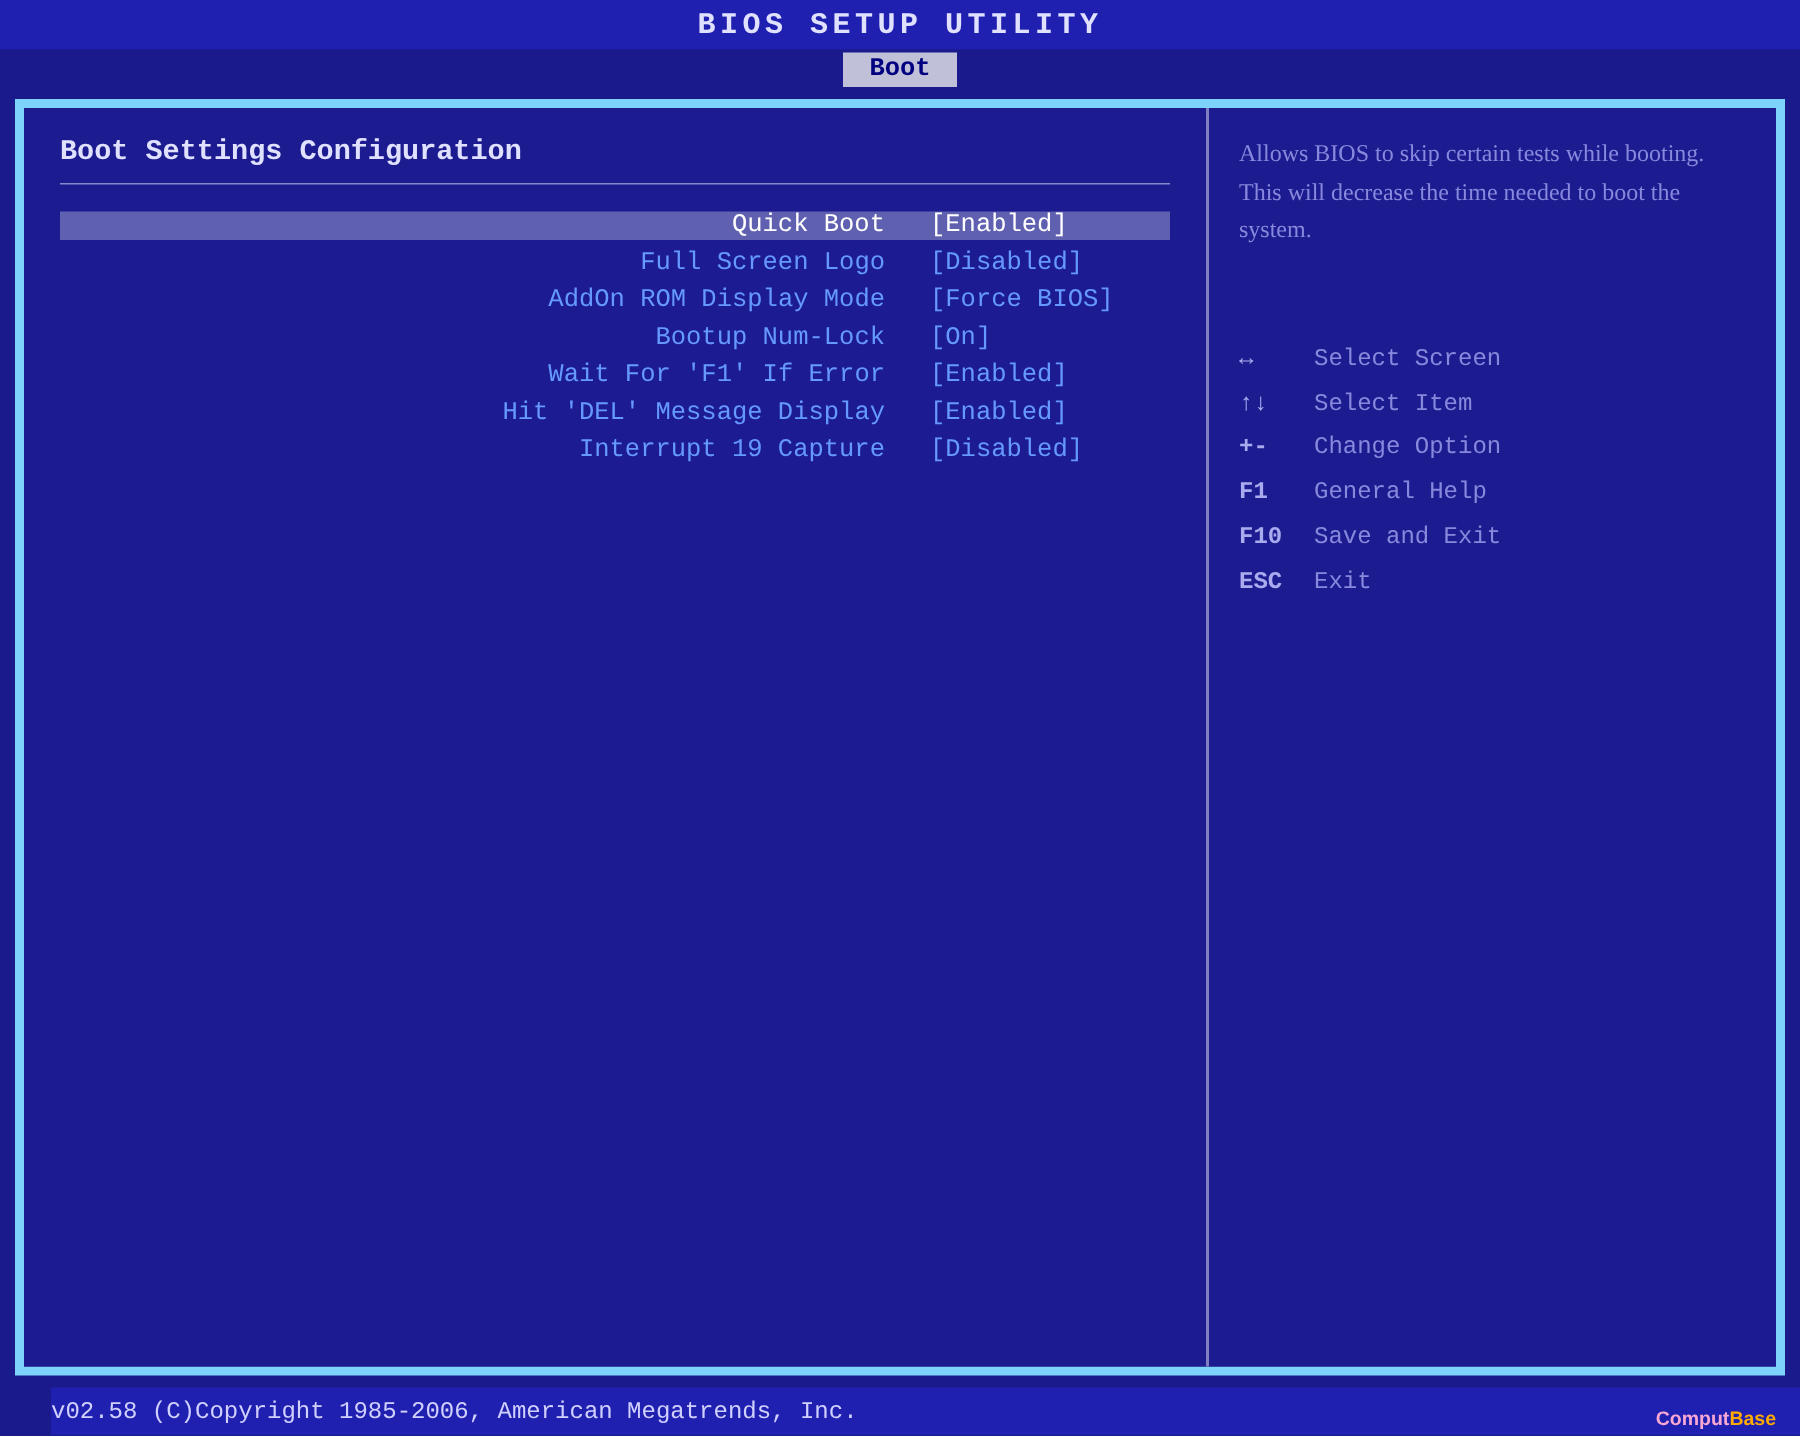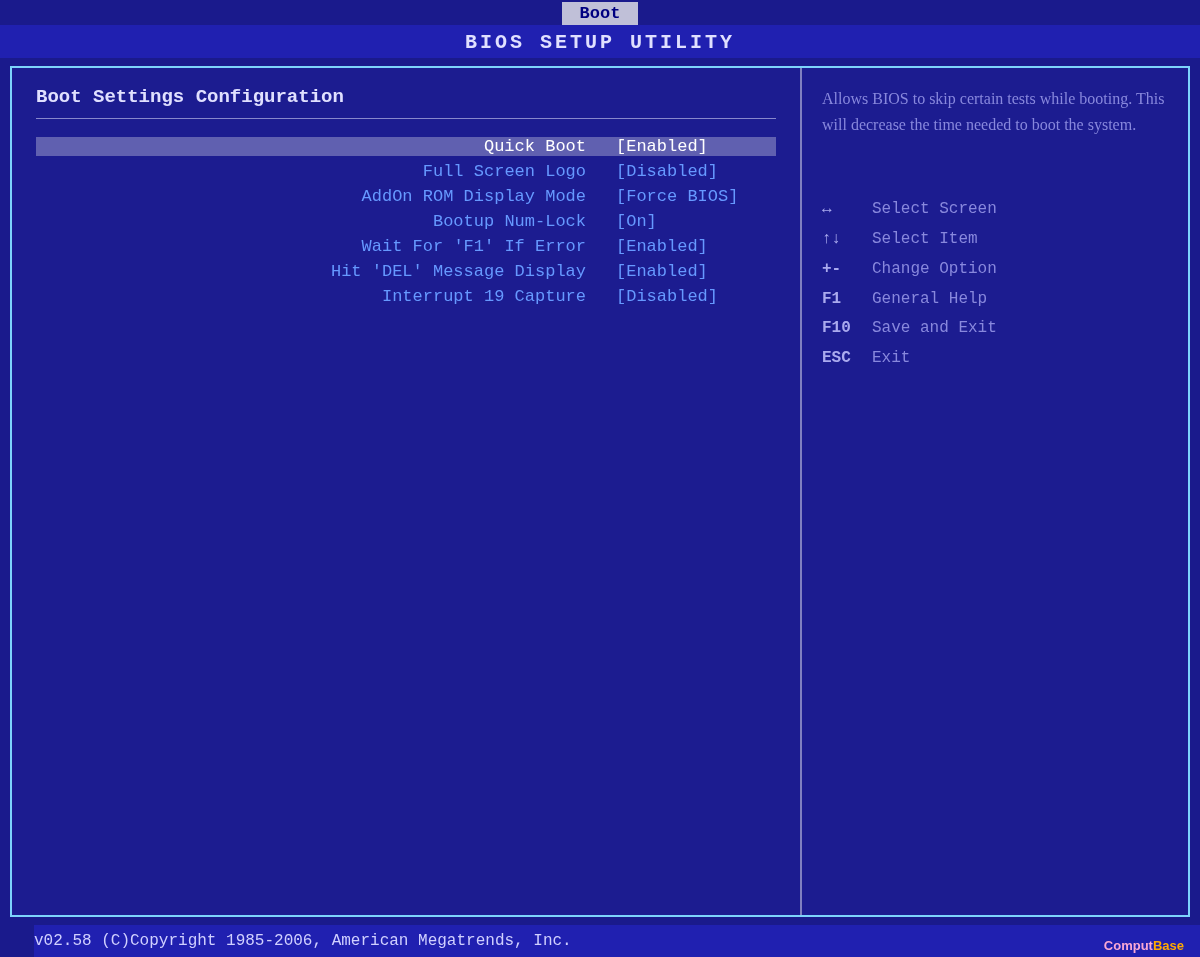--- a/index.html
+++ b/index.html
@@ -41,21 +41,21 @@
       color: #000080;
       font-size: 17px;
       font-weight: bold;
       padding: 2px 18px;
       font-family: 'Courier New', Courier, monospace;
     }
     #main-content {
       display: flex;
       flex: 1;
       margin: 8px 10px 8px 10px;
-      border: 2px solid #7dd3fc;
+      border: 6px solid #7dd3fc;
     }
     #left-panel {
       flex: 0 0 790px;
       background-color: #1c1c90;
       padding: 18px 24px 18px 24px;
       border-right: 2px solid #8080c0;
     }
     #right-panel {
       flex: 1;
       background-color: #1c1c90;
@@ -155,26 +155,26 @@
     #footer-brand span.base {
       color: #ffaa00;
       font-weight: bold;
     }
   </style>
 </head>
 <body>
 
 <div id="screen">
 
+  <div id="title-bar">
+    <span>BIOS SETUP UTILITY</span>
+  </div>
+
   <div id="tab-bar">
     <div id="tab-boot">Boot</div>
-  </div>
-
-  <div id="title-bar">
-    <span>BIOS SETUP UTILITY</span>
   </div>
 
   <div id="main-content">
 
     <div id="left-panel">
       <div id="section-title">Boot Settings Configuration</div>
       <hr id="divider">
       <div id="settings-list">
       <div class="settings-row selected">
             <span class="setting-name selected-text">Quick Boot</span>

